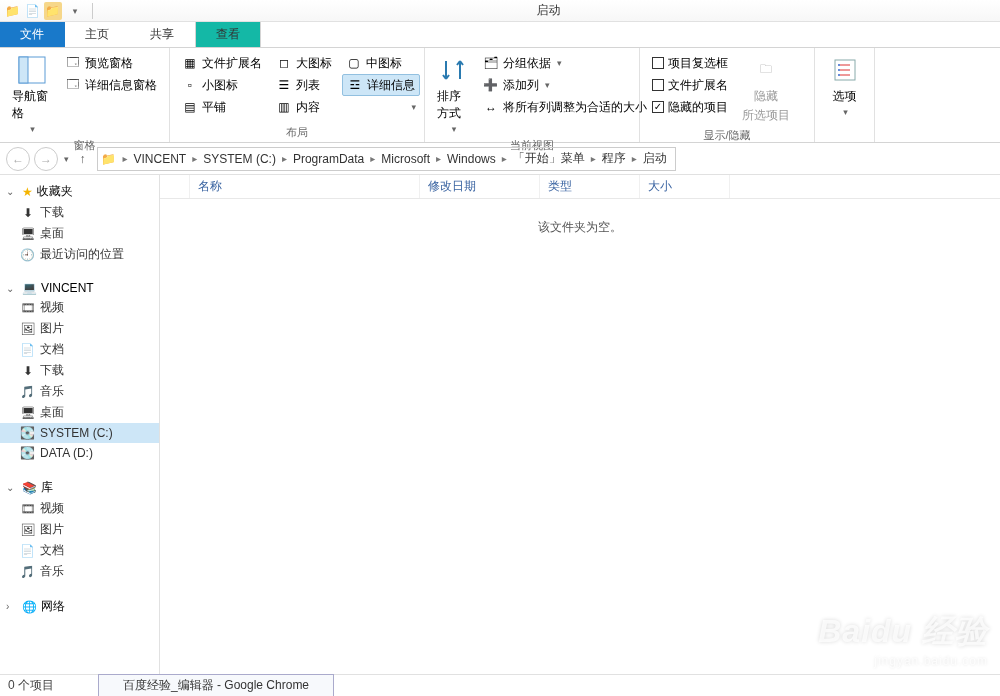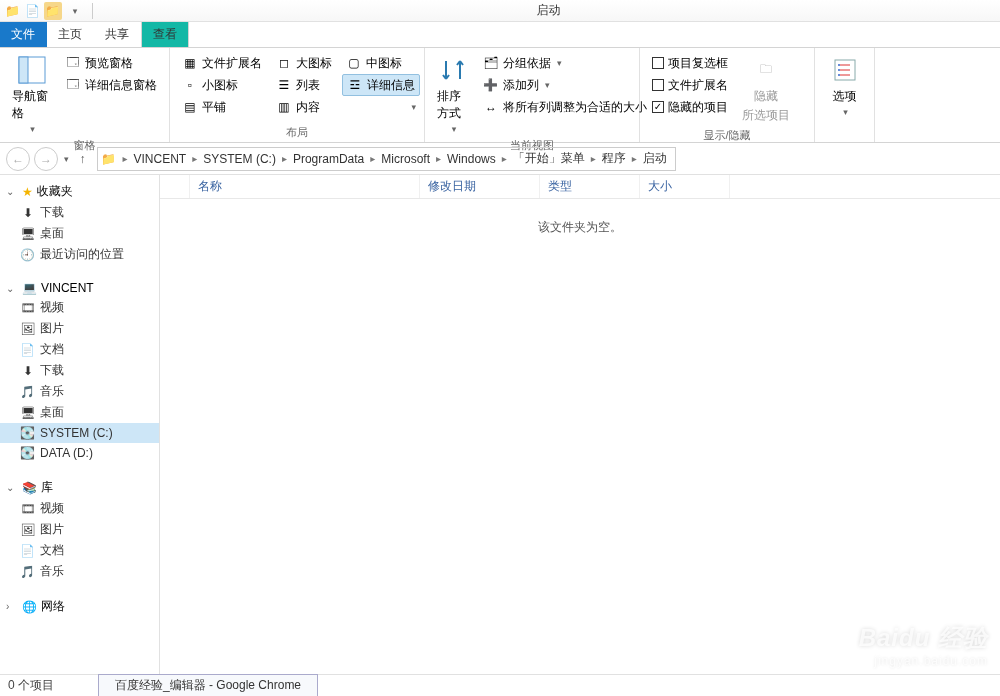--- a/index.html
+++ b/index.html
@@ -5,21 +5,21 @@
 * { margin: 0; padding: 0; box-sizing: border-box; font-family: "Microsoft YaHei", "Segoe UI", sans-serif; font-size: 12px; }
 body { background: #fff; width: 1000px; height: 696px; overflow: hidden; position: relative; }
 
 .titlebar { height: 22px; background: linear-gradient(#fff,#f7f7f7); display: flex; align-items: center; border-bottom: 1px solid #e1e1e1; }
 .title-icons { display: flex; gap: 2px; padding: 0 4px; }
 .title-icons span { width: 18px; height: 18px; display: inline-flex; align-items: center; justify-content: center; }
 .title-divider { width: 1px; height: 16px; background: #ccc; margin: 0 4px; }
 .title-text { flex: 1; text-align: center; color: #333; }
 
 .tabbar { height: 26px; background: #fff; display: flex; border-bottom: 1px solid #d4d4d4; }
-.tab { padding: 0 11px; display: flex; align-items: center; color: #333; border-right: 1px solid transparent; cursor: pointer; }
+.tab { padding: 0 20px; display: flex; align-items: center; color: #333; border-right: 1px solid transparent; cursor: pointer; }
 .tab.active { background: #1979ca; color: #fff; }
 .tab.hover { background: #14b8a6; border-right: 1px solid #d4d4d4; border-left: 1px solid #d4d4d4; }
 
 .ribbon { height: 95px; background: #fff; border-bottom: 1px solid #d4d4d4; display: flex; }
 .ribbon-group { border-right: 1px solid #e1e1e1; padding: 4px 8px 2px; display: flex; flex-direction: column; }
 .ribbon-group-body { flex: 1; display: flex; gap: 6px; align-items: flex-start; }
 .ribbon-group-label { text-align: center; color: #666; font-size: 11px; padding-top: 2px; }
 .rbtn-large { display: flex; flex-direction: column; align-items: center; gap: 2px; padding: 2px 4px; cursor: pointer; }
 .rbtn-large .ico { width: 32px; height: 32px; display: flex; align-items: center; justify-content: center; }
 .rbtn-small { display: flex; align-items: center; gap: 4px; padding: 2px 4px; cursor: pointer; white-space: nowrap; height: 22px; }
@@ -46,24 +46,24 @@
 .tree-header { display: flex; align-items: center; gap: 4px; padding: 2px 6px; cursor: pointer; }
 .tree-header .exp { width: 12px; color: #666; font-size: 10px; }
 .tree-gap { height: 14px; }
 
 .content { flex: 1; display: flex; flex-direction: column; }
 .colhdr { height: 24px; border-bottom: 1px solid #e8e8e8; display: flex; align-items: center; color: #3963a1; }
 .colhdr > div { padding: 0 8px; border-right: 1px solid #f0f0f0; height: 100%; display: flex; align-items: center; cursor: pointer; }
 .empty-msg { text-align: center; color: #555; padding-top: 20px; }
 
 .statusbar { height: 22px; border-top: 1px solid #e1e1e1; display: flex; align-items: center; padding: 8px 8px; color: #444; }
-.taskbar-item { position: absolute; left: 98px; bottom: 0; height: 22px; border: 1px solid #aac; border-bottom: none; padding: 2px 16px; background: #f7f9fc; color: #333; display: flex; align-items: center; }
+.taskbar-item { position: absolute; left: 98px; bottom: 0; height: 22px; border: 1px solid #aac; border-bottom: none; padding: 2px 24px; background: #f7f9fc; color: #333; display: flex; align-items: center; }
 
 .watermark { position: absolute; right: 12px; bottom: 28px; color: rgba(255,255,255,0.75); text-align: right; pointer-events: none; }
-.watermark .wm1 { font-size: 24px; font-weight: bold; font-style: italic; letter-spacing: 1px; text-shadow: 0 0 4px rgba(0,0,0,0.15); }
+.watermark .wm1 { font-size: 32px; font-weight: bold; font-style: italic; letter-spacing: 1px; text-shadow: 0 0 4px rgba(0,0,0,0.15); }
 .watermark .wm2 { font-size: 12px; letter-spacing: 1px; text-shadow: 0 0 3px rgba(0,0,0,0.12); }
 </style>
 </head>
 <body>
 
 <div class="titlebar">
   <div class="title-icons">
     <span>📁</span>
     <span>📄</span>
     <span style="background:#f6d78a;border-radius:2px;">📁</span>

